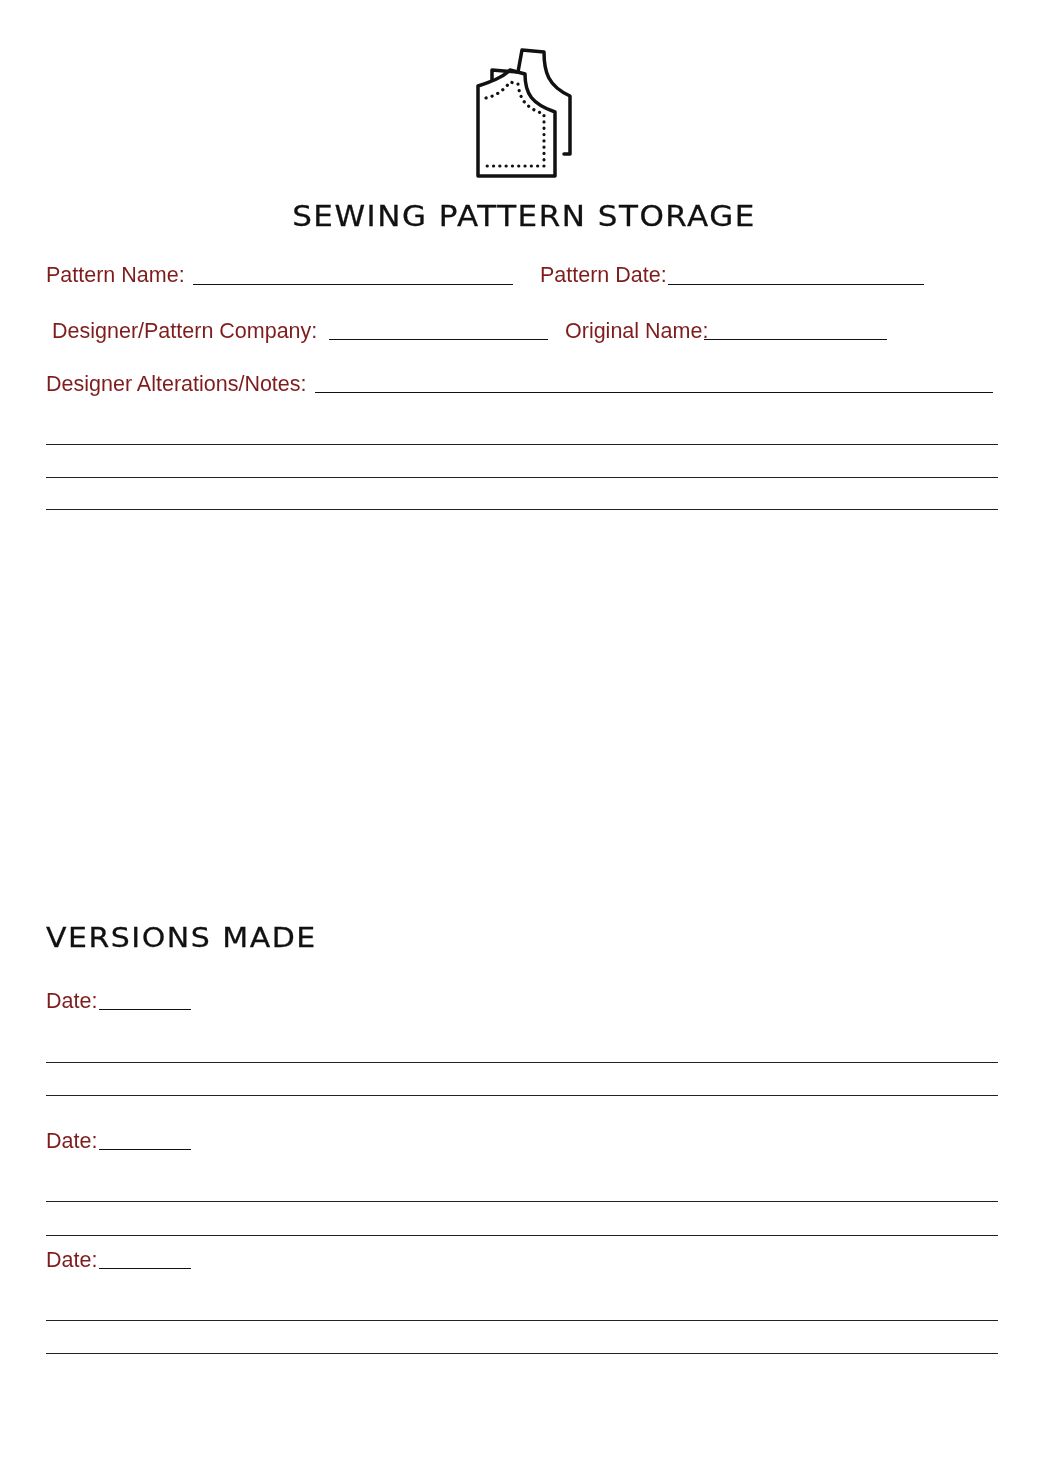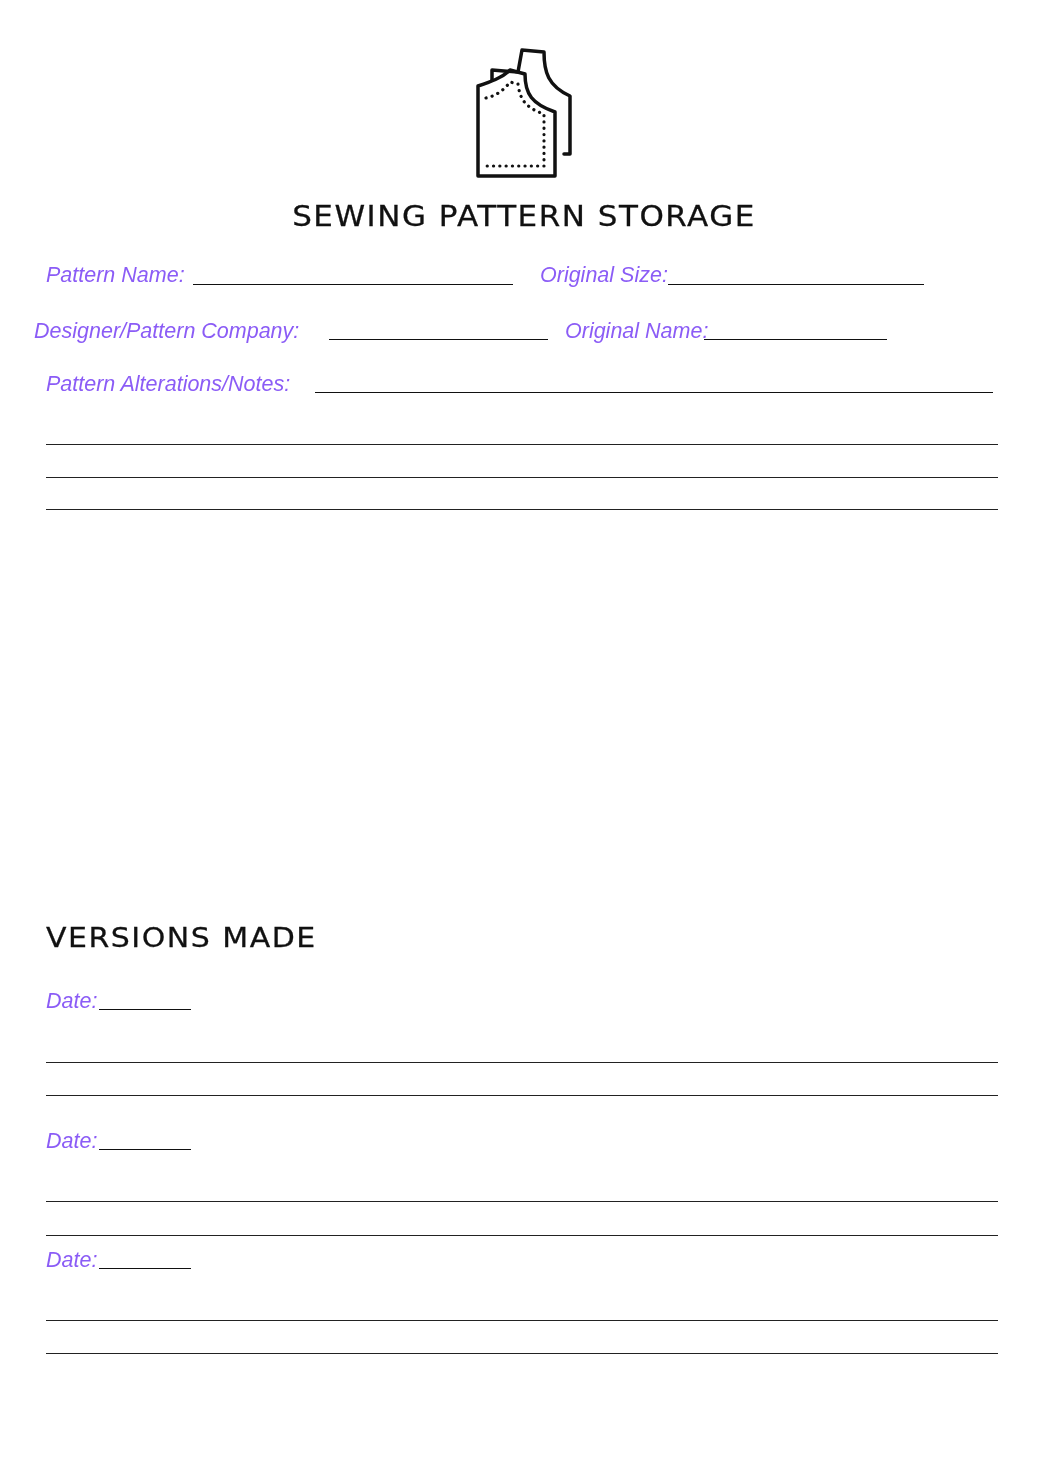--- a/index.html
+++ b/index.html
@@ -9,22 +9,22 @@
     }
     .abs { position: absolute; }
     .logo { left: 470px; top: 42px; width: 110px; height: 140px; }
     .title {
       left: 0; width: 1048px; top: 198px; text-align: center;
       font-family: "DejaVu Sans", sans-serif; font-size: 31px; font-weight: 400;
       letter-spacing: 1.5px; transform: scaleY(0.9); color: #111;
       -webkit-text-stroke: 0.3px #111;
     }
     .field-label {
-      font-family: "Liberation Sans", sans-serif; font-size: 21.5px; color: #8b5cf6;
-      white-space: nowrap; line-height: 1; font-style: italic;
+      font-family: "Liberation Sans", sans-serif; font-size: 21.5px; color: #7f1d1d;
+      white-space: nowrap; line-height: 1;
     }
     .blank { height: 0; border-bottom: 1.6px solid #111; }
     .rule { left: 46px; width: 952px; height: 0; border-bottom: 1.6px solid #222; }
     .section-heading {
       left: 46px; top: 922px;
       font-family: "DejaVu Sans", sans-serif; font-size: 30px; font-weight: 400;
       letter-spacing: 1.5px; transform: scaleY(0.9); transform-origin: left top;
       -webkit-text-stroke: 0.3px #111;
     }
   </style>
@@ -40,30 +40,30 @@
 
     <path d="M16 56 C26 54 34 48 40 40 L48 42 C50 58 56 66 74 72 L74 124 L16 124" stroke-width="3.2" stroke-dasharray="0.1 6.2"></path>
   </svg>
 </div>
 
 <div class="abs title">SEWING PATTERN STORAGE</div>
 
 <div class="abs field-label" style="left:46px; top:265px;">Pattern Name:</div>
 <div class="abs blank" style="left:193px; top:284px; width:320px;"></div>
 
-<div class="abs field-label" style="left:540px; top:265px;">Original Size:</div>
+<div class="abs field-label" style="left:540px; top:265px;">Pattern Date:</div>
 <div class="abs blank" style="left:668px; top:284px; width:256px;"></div>
 
-<div class="abs field-label" style="left:34px; top:321px;">Designer/Pattern Company:</div>
+<div class="abs field-label" style="left:52px; top:321px;">Designer/Pattern Company:</div>
 <div class="abs blank" style="left:329px; top:339px; width:219px;"></div>
 
 <div class="abs field-label" style="left:565px; top:321px;">Original Name:</div>
 <div class="abs blank" style="left:704px; top:339px; width:183px;"></div>
 
-<div class="abs field-label" style="left:46px; top:374px;">Pattern Alterations/Notes:</div>
+<div class="abs field-label" style="left:46px; top:374px;">Designer Alterations/Notes:</div>
 <div class="abs blank" style="left:315px; top:392px; width:678px;"></div>
 
 <div class="abs rule" style="top:444px;"></div>
 <div class="abs rule" style="top:477px;"></div>
 <div class="abs rule" style="top:509px;"></div>
 
 <div class="abs section-heading">VERSIONS MADE</div>
 
 <div class="abs field-label" style="left:46px; top:991px;">Date:</div>
 <div class="abs blank" style="left:99px; top:1009px; width:92px;"></div>

